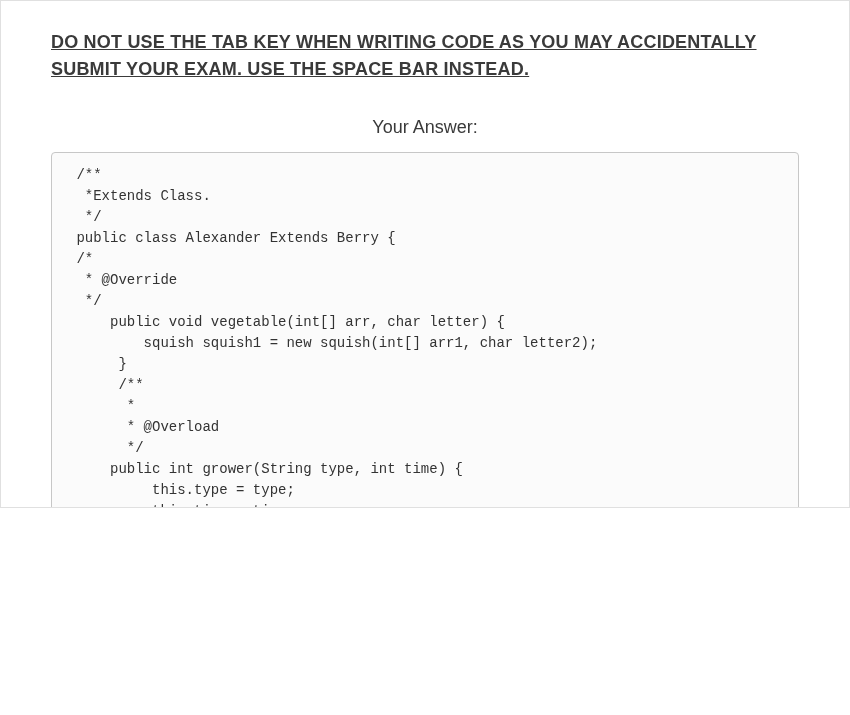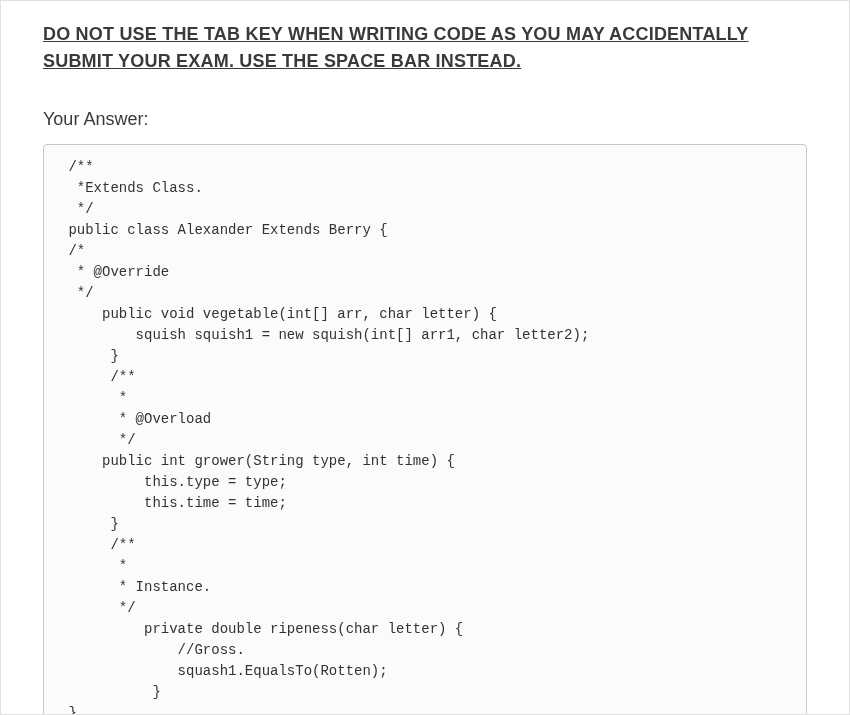--- a/index.html
+++ b/index.html
@@ -9,41 +9,42 @@
     }
     body {
       font-family: -apple-system, BlinkMacSystemFont, "Segoe UI", Helvetica, Arial, sans-serif;
       background: #ffffff;
       padding: 0;
       width: 850px;
       height: 715px;
     }
     .container {
       border: 1px solid #e0e0e0;
-      height: 715px;
-      padding: 0;
+      height: 508px;
+      padding: 8px;
       overflow: hidden;
     }
     .content {
       padding: 20px 42px 20px 42px;
     }
     .warning {
       font-size: 18px;
       font-weight: 700;
       text-decoration: underline;
       color: #3a3a3a;
       letter-spacing: 0.2px;
       line-height: 1.5;
       margin-bottom: 34px;
     }
     .answer-label {
       font-size: 18px;
       font-weight: 400;
       color: #3a3a3a;
       margin-bottom: 14px;
+      text-align: center;
     }
     .code-box {
       border: 1px solid #c7c7c7;
       border-radius: 4px;
       background: #fbfbfb;
       padding: 12px 16px 12px 16px;
       font-family: "Courier New", Courier, monospace;
       font-size: 14px;
       line-height: 1.5;
       color: #333;

